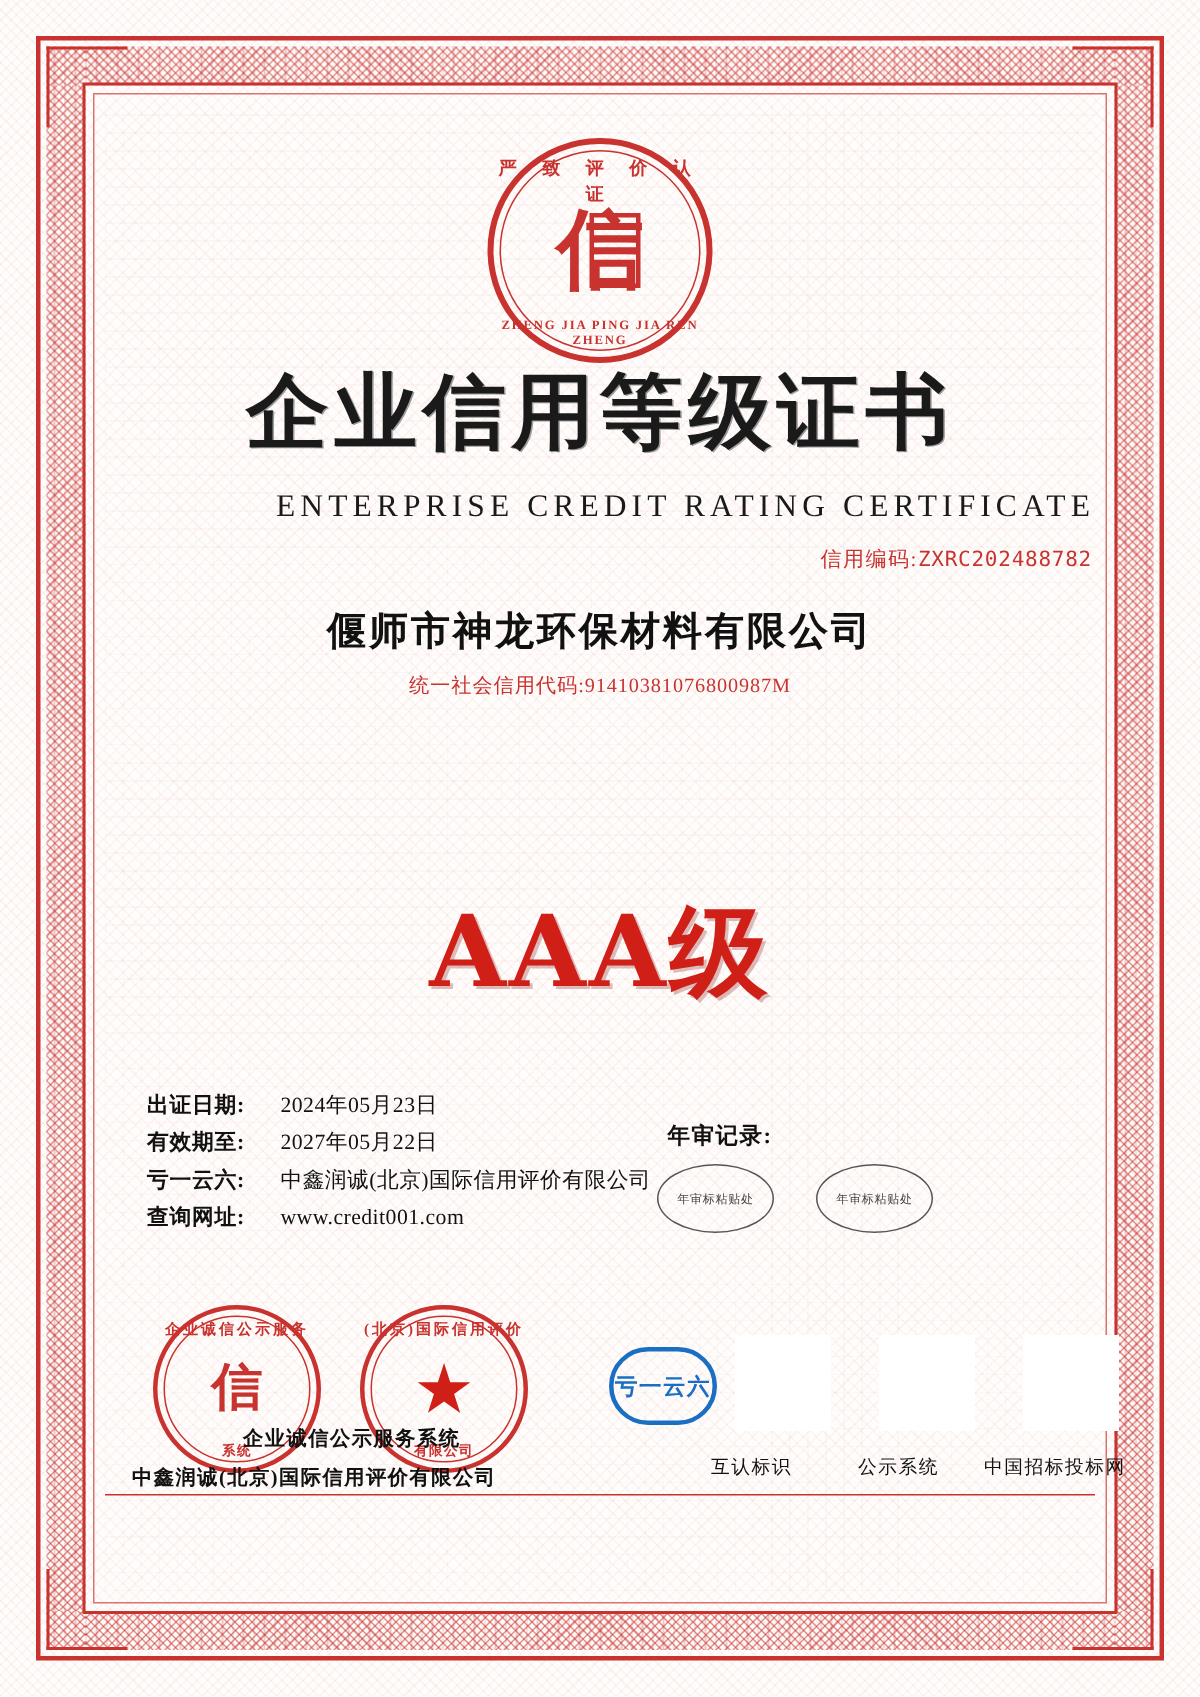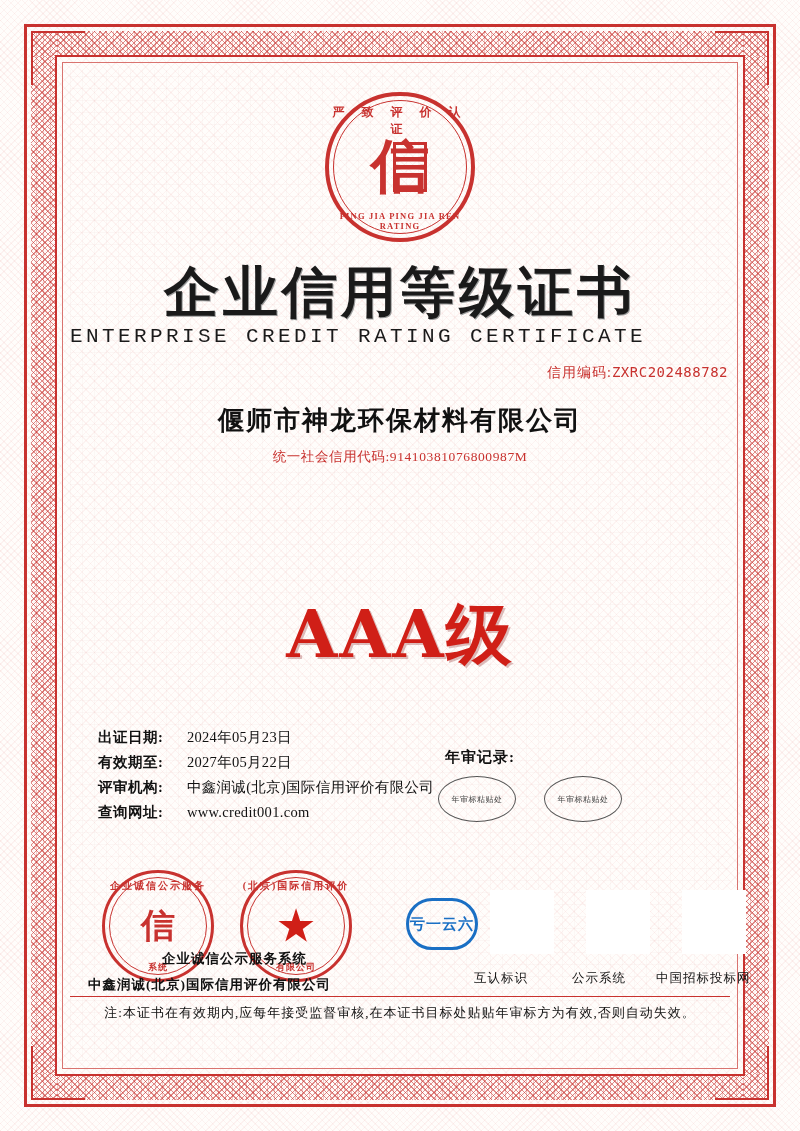--- a/index.html
+++ b/index.html
@@ -157,34 +157,34 @@
   }
   .arc-bottom {
     bottom: 11px;
     font-size: 8.5px;
     letter-spacing: 1.2px;
   }
 
   
   .title-cn {
     position: absolute;
-    top: 186px; left: 0; right: 0;
+    top: 168px; left: 0; right: 0;
     text-align: center;
     font-family: "DejaVu Serif", "Liberation Serif", serif;
     font-weight: bold;
     font-size: 55px;
     letter-spacing: 4px;
     color: #1a1a1a;
     text-shadow: 1px 1px 0 #9c9c9c;
   }
   .title-en {
     position: absolute;
     top: 255px; left: 0; right: 0;
-    text-align: left;
-    font-family: Liberation Mono, monospace;
+    text-align: right;
+    font-family: Liberation Serif, serif;
     font-size: 21px;
     letter-spacing: 3.4px;
     color: #1a1a1a;
   }
   .cert-no {
     position: absolute;
     top: 294px; right: 2px;
     font-size: 14px;
     color: #c8322f;
     letter-spacing: 0.5px;
@@ -413,21 +413,21 @@
 
     <div class="emblem-wrap">
       <div class="emblem">
         <div class="ring"></div>
         <div class="ring2"></div>
         <div class="arc-top">严 致 评 价 认 证</div>
         <div class="core">
           <div class="boxline"></div>
           <div class="xin">信</div>
         </div>
-        <div class="arc-bottom">PING JIA PING JIA REN RATING</div>
+        <div class="arc-bottom">ZHENG JIA PING JIA REN ZHENG</div>
       </div>
     </div>
 
     <div class="title-cn">企业信用等级证书</div>
     <div class="title-en">ENTERPRISE CREDIT RATING CERTIFICATE</div>
 
     <div class="cert-no">
       <span class="lbl">信用编码:</span><span>ZXRC202488782</span>
     </div>
 
@@ -440,21 +440,21 @@
     <div class="details">
       <div class="row">
         <span class="k">出证日期:</span>
         <span class="v">2024年05月23日</span>
       </div>
       <div class="row">
         <span class="k">有效期至:</span>
         <span class="v">2027年05月22日</span>
       </div>
       <div class="row">
-        <span class="k">评审机构:</span>
+        <span class="k">亏一云六:</span>
         <span class="v">中鑫润诚(北京)国际信用评价有限公司</span>
       </div>
       <div class="row">
         <span class="k">查询网址:</span>
         <span class="v url">www.credit001.com</span>
       </div>
     </div>
 
     <div class="annual">
       <span class="label">年审记录:</span>
@@ -487,15 +487,14 @@
 
     <div class="qr" id="qr-1"></div>
     <div class="qr" id="qr-2"></div>
     <div class="qr" id="qr-3"></div>
 
     <div class="qr-caption" id="qr-caption-1">互认标识</div>
     <div class="qr-caption" id="qr-caption-2">公示系统</div>
     <div class="qr-caption" id="qr-caption-3">中国招标投标网</div>
 
     <div class="footer-rule"></div>
-    <div class="footer-note">注:本证书在有效期内,应每年接受监督审核,在本证书目标处贴贴年审标方为有效,否则自动失效。</div>
   </div>
 </div>
 
 </body></html>

